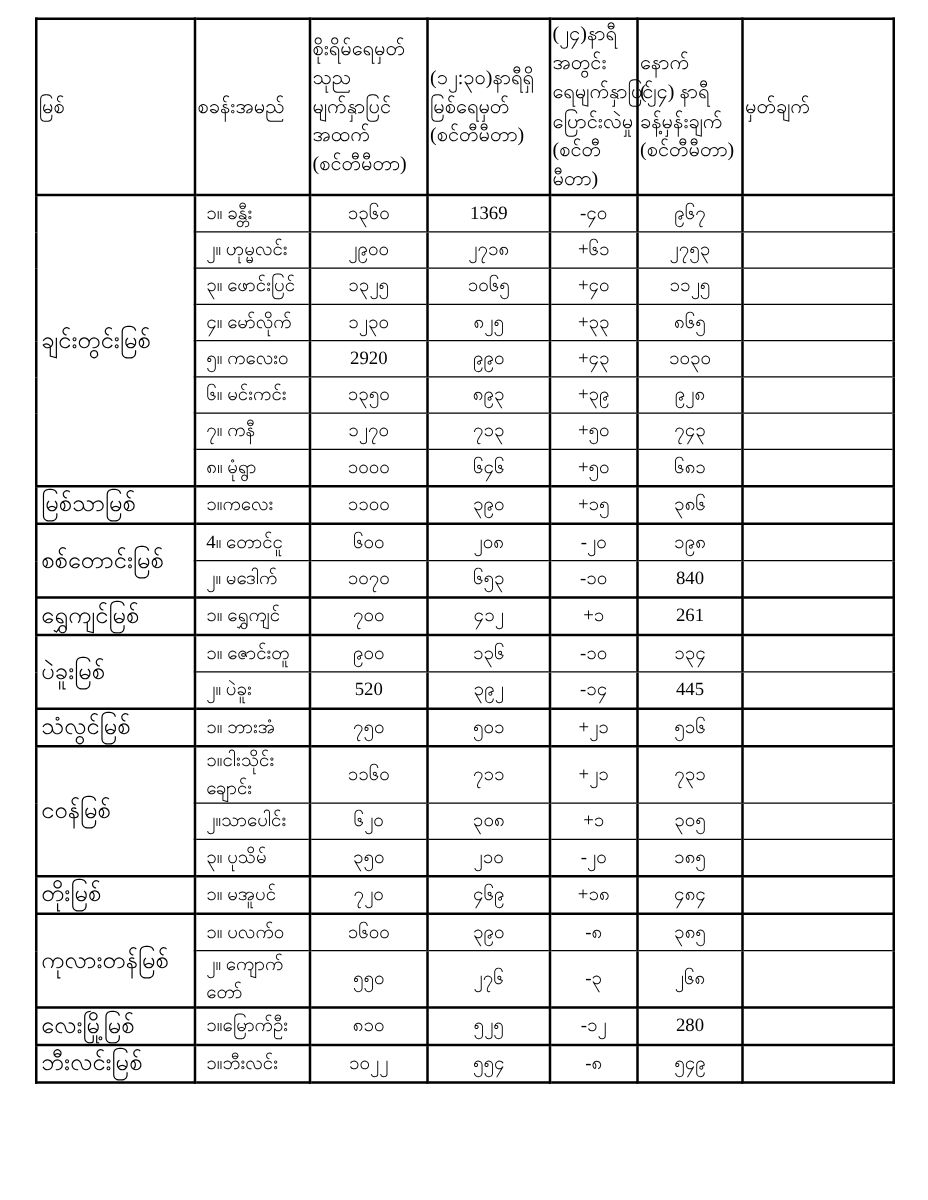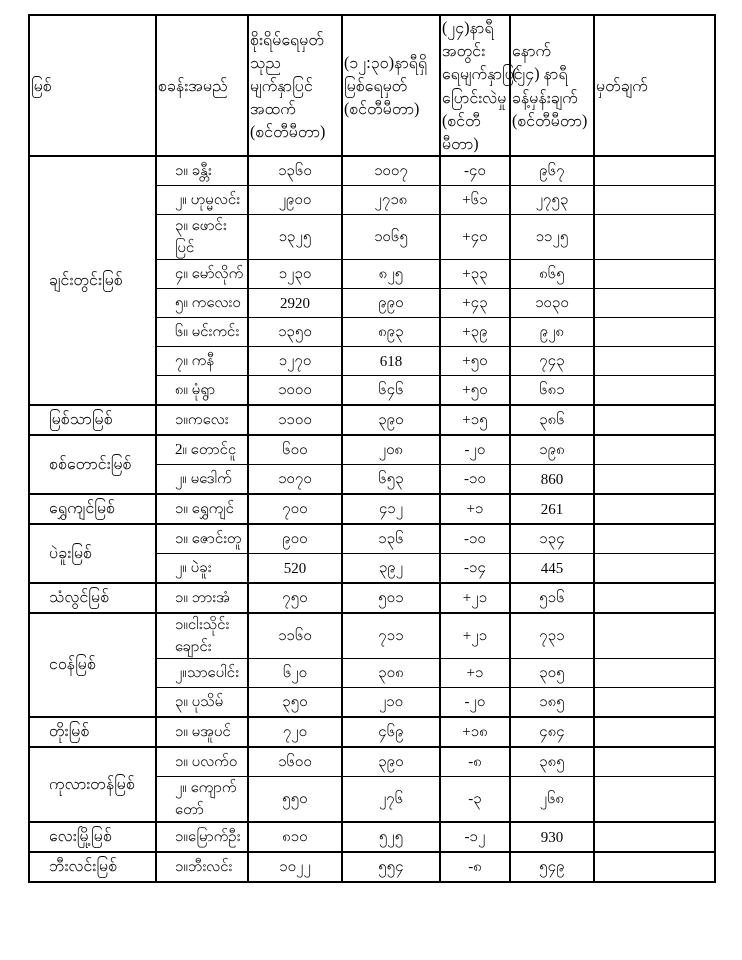--- a/index.html
+++ b/index.html
@@ -48,26 +48,26 @@
     vertical-align: middle;
     padding: 0 2px;
     overflow: hidden;
   }
   .wl-table tbody tr.group-end td {
     border-bottom-width: 2px;
   }
   .wl-table td.river-cell {
     border: 2px solid #000000;
     text-align: left;
-    padding-left: 19px;
-    font-size: 16px;
+    padding-left: 3px;
+    font-size: 19px;
   }
   .wl-table td.station-cell {
     text-align: left;
-    padding-left: 18px;
+    padding-left: 8px;
   }
   .wl-table td.num-cell {
     text-align: center;
   }
   .wl-table td.remark-cell {
     text-align: center;
   }
 </style>
 </head>
 <body>
@@ -103,21 +103,21 @@
 ခန့်မှန်းချက်
 (စင်တီမီတာ)</th>
         <th>မှတ်ချက်</th>
       </tr>
     </thead>
     <tbody>
         <tr>
           <td class="river-cell" rowspan="8">ချင်းတွင်းမြစ်</td>
           <td class="station-cell">၁။ ခန္တီး</td>
           <td class="num-cell">၁၃၆၀</td>
-          <td class="num-cell">၁၀၀၇</td>
+          <td class="num-cell">1369</td>
           <td class="num-cell">-၄၀</td>
           <td class="num-cell">၉၆၇</td>
           <td class="remark-cell"></td>
         </tr>
         <tr>
           <td class="station-cell">၂။ ဟုမ္မလင်း</td>
           <td class="num-cell">၂၉၀၀</td>
           <td class="num-cell">၂၇၁၈</td>
           <td class="num-cell">+၆၁</td>
           <td class="num-cell">၂၇၅၃</td>
@@ -151,21 +151,21 @@
           <td class="station-cell">၆။ မင်းကင်း</td>
           <td class="num-cell">၁၃၅၀</td>
           <td class="num-cell">၈၉၃</td>
           <td class="num-cell">+၃၉</td>
           <td class="num-cell">၉၂၈</td>
           <td class="remark-cell"></td>
         </tr>
         <tr>
           <td class="station-cell">၇။ ကနီ</td>
           <td class="num-cell">၁၂၇၀</td>
-          <td class="num-cell">618</td>
+          <td class="num-cell">၇၁၃</td>
           <td class="num-cell">+၅၀</td>
           <td class="num-cell">၇၄၃</td>
           <td class="remark-cell"></td>
         </tr>
         <tr class="group-end">
           <td class="station-cell">၈။ မုံရွာ</td>
           <td class="num-cell">၁၀၀၀</td>
           <td class="num-cell">၆၄၆</td>
           <td class="num-cell">+၅၀</td>
           <td class="num-cell">၆၈၁</td>
@@ -175,33 +175,33 @@
           <td class="river-cell" rowspan="1">မြစ်သာမြစ်</td>
           <td class="station-cell">၁။ကလေး</td>
           <td class="num-cell">၁၁၀၀</td>
           <td class="num-cell">၃၉၀</td>
           <td class="num-cell">+၁၅</td>
           <td class="num-cell">၃၈၆</td>
           <td class="remark-cell"></td>
         </tr>
         <tr>
           <td class="river-cell" rowspan="2">စစ်တောင်းမြစ်</td>
-          <td class="station-cell">2။ တောင်ငူ</td>
+          <td class="station-cell">4။ တောင်ငူ</td>
           <td class="num-cell">၆၀၀</td>
           <td class="num-cell">၂၀၈</td>
           <td class="num-cell">-၂၀</td>
           <td class="num-cell">၁၉၈</td>
           <td class="remark-cell"></td>
         </tr>
         <tr class="group-end">
           <td class="station-cell">၂။ မဒေါက်</td>
           <td class="num-cell">၁၀၇၀</td>
           <td class="num-cell">၆၅၃</td>
           <td class="num-cell">-၁၀</td>
-          <td class="num-cell">860</td>
+          <td class="num-cell">840</td>
           <td class="remark-cell"></td>
         </tr>
         <tr class="group-end">
           <td class="river-cell" rowspan="1">ရွှေကျင်မြစ်</td>
           <td class="station-cell">၁။ ရွှေကျင်</td>
           <td class="num-cell">၇၀၀</td>
           <td class="num-cell">၄၁၂</td>
           <td class="num-cell">+၁</td>
           <td class="num-cell">261</td>
           <td class="remark-cell"></td>
@@ -282,21 +282,21 @@
           <td class="num-cell">-၃</td>
           <td class="num-cell">၂၆၈</td>
           <td class="remark-cell"></td>
         </tr>
         <tr class="group-end">
           <td class="river-cell" rowspan="1">လေးမြို့မြစ်</td>
           <td class="station-cell">၁။မြောက်ဦး</td>
           <td class="num-cell">၈၁၀</td>
           <td class="num-cell">၅၂၅</td>
           <td class="num-cell">-၁၂</td>
-          <td class="num-cell">930</td>
+          <td class="num-cell">280</td>
           <td class="remark-cell"></td>
         </tr>
         <tr class="group-end">
           <td class="river-cell" rowspan="1">ဘီးလင်းမြစ်</td>
           <td class="station-cell">၁။ဘီးလင်း</td>
           <td class="num-cell">၁၀၂၂</td>
           <td class="num-cell">၅၅၄</td>
           <td class="num-cell">-၈</td>
           <td class="num-cell">၅၄၉</td>
           <td class="remark-cell"></td>

